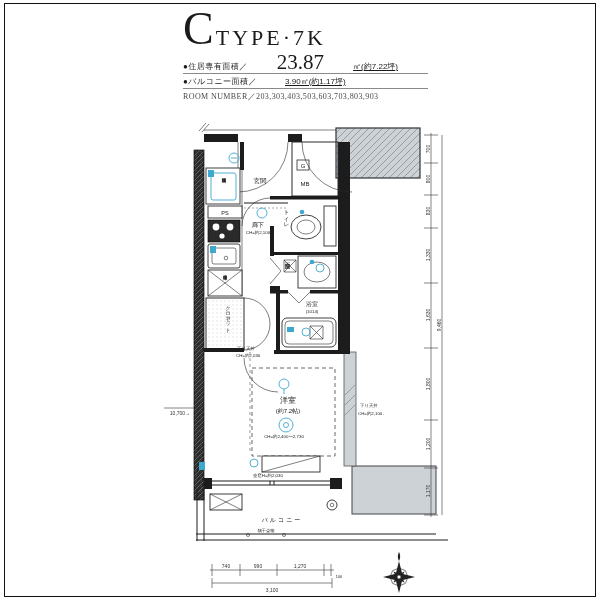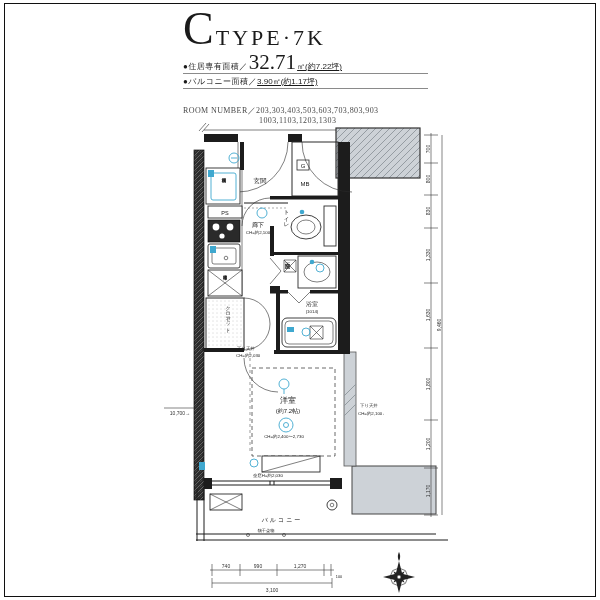--- a/index.html
+++ b/index.html
@@ -4,25 +4,25 @@
 <style>
   html,body{margin:0;padding:0;background:#fff;}
   #canvas{position:relative;width:600px;height:600px;background:#fff;overflow:hidden;
           font-family:"Liberation Sans",sans-serif;color:#1a1a1a;}
   #frame{position:absolute;left:4px;top:3px;right:4px;bottom:3px;border:1.5px solid #101010;pointer-events:none;}
   
   #header{position:absolute;left:183px;top:6px;width:245px;}
   .type-line{display:flex;align-items:flex-end;line-height:1;}
   .type-letter{font-family:"Liberation Serif",serif;font-size:46px;font-weight:400;letter-spacing:0;}
   .type-rest{font-family:"Liberation Serif",serif;font-size:22px;letter-spacing:3px;padding-bottom:3px;padding-left:2px;}
-  .spec-row{display:flex;align-items:flex-end;border-bottom:1px solid #8a8a8a;padding-bottom:1px;margin-top:2px;}
+  .spec-row{display:flex;align-items:flex-end;border-bottom:1px solid #8a8a8a;padding-bottom:1px;margin-top:2px;gap:28px;}
   .spec-bullet{font-size:8px;letter-spacing:.5px;}
   .spec-big{font-family:"Liberation Serif",serif;font-size:21px;line-height:.85;padding:0 1px;}
   .spec-small{font-size:8px;text-decoration:underline;}
-  .room-row{font-family:"Liberation Serif",serif;font-size:8px;color:#4a4a4a;letter-spacing:.4px;margin-top:17px;line-height:1.25;}
+  .room-row{font-family:"Liberation Serif",serif;font-size:8px;color:#4a4a4a;letter-spacing:.4px;margin-top:3px;line-height:1.25;}
   .room-row .indent{margin-left:76px;display:block;}
   
   svg{position:absolute;left:150px;top:118px;}
   svg text{font-family:"Liberation Sans",sans-serif;fill:#1a1a1a;}
   .vtext{writing-mode:vertical-rl;}
   .wall{fill:#1c1c1c;stroke:none;}
   .thin{stroke:#1c1c1c;stroke-width:1;fill:none;}
   .hair{stroke:#2a2a2a;stroke-width:.6;fill:none;}
   .fix{stroke:#2a2a2a;stroke-width:.9;fill:#fff;}
   .dash{stroke:#444;stroke-width:.8;fill:none;stroke-dasharray:4 3;}
@@ -38,30 +38,29 @@
 <div id="canvas">
   <div id="frame"></div>
 
   <div id="header">
     <div class="type-line">
       <span class="type-letter">C</span>
       <span class="type-rest">TYPE·7K</span>
     </div>
     <div class="spec-row">
       <span class="spec-bullet">●住居専有面積／</span>
-      <span class="spec-big">32.71</span>
+      <span class="spec-big">23.87</span>
       <span class="spec-small">㎡(約7.22坪)</span>
     </div>
     <div class="spec-row">
       <span class="spec-bullet">●バルコニー面積／</span>
       <span class="spec-small">3.90㎡(約1.17坪)</span>
     </div>
     <div class="room-row">
       <span>ROOM NUMBER／</span><span>203,303,403,503,603,703,803,903</span>
-      <span class="indent">1003,1103,1203,1303</span>
     </div>
   </div>
 
   <svg width="330" height="482" viewBox="150 118 330 482">
     <defs>
       <pattern id="wallhatch" width="5" height="5" patternUnits="userSpaceOnUse">
         <rect width="5" height="5" fill="#2b2b2b"></rect>
         <path d="M0,5 L5,0" stroke="#8a8a8a" stroke-width=".6"></path>
         <path d="M0,2 L2,0" stroke="#666" stroke-width=".4"></path>
       </pattern>

